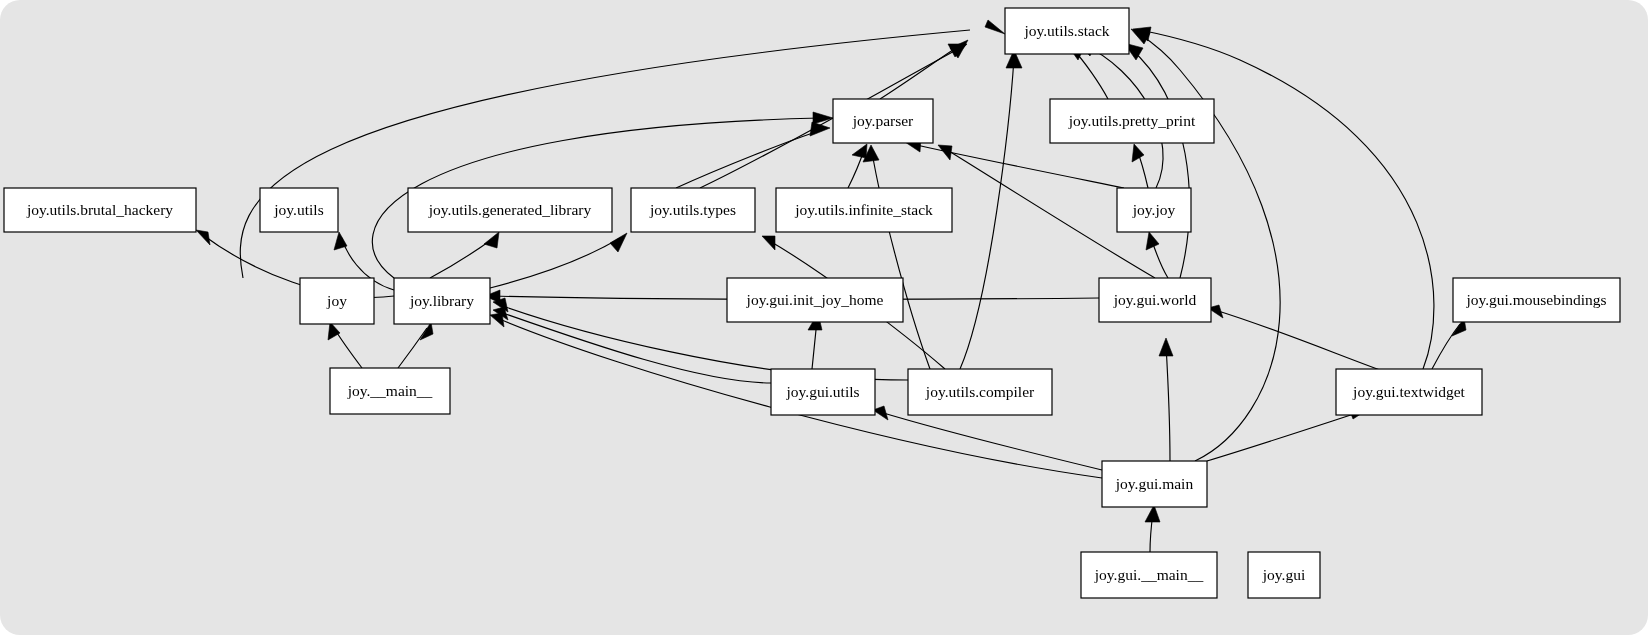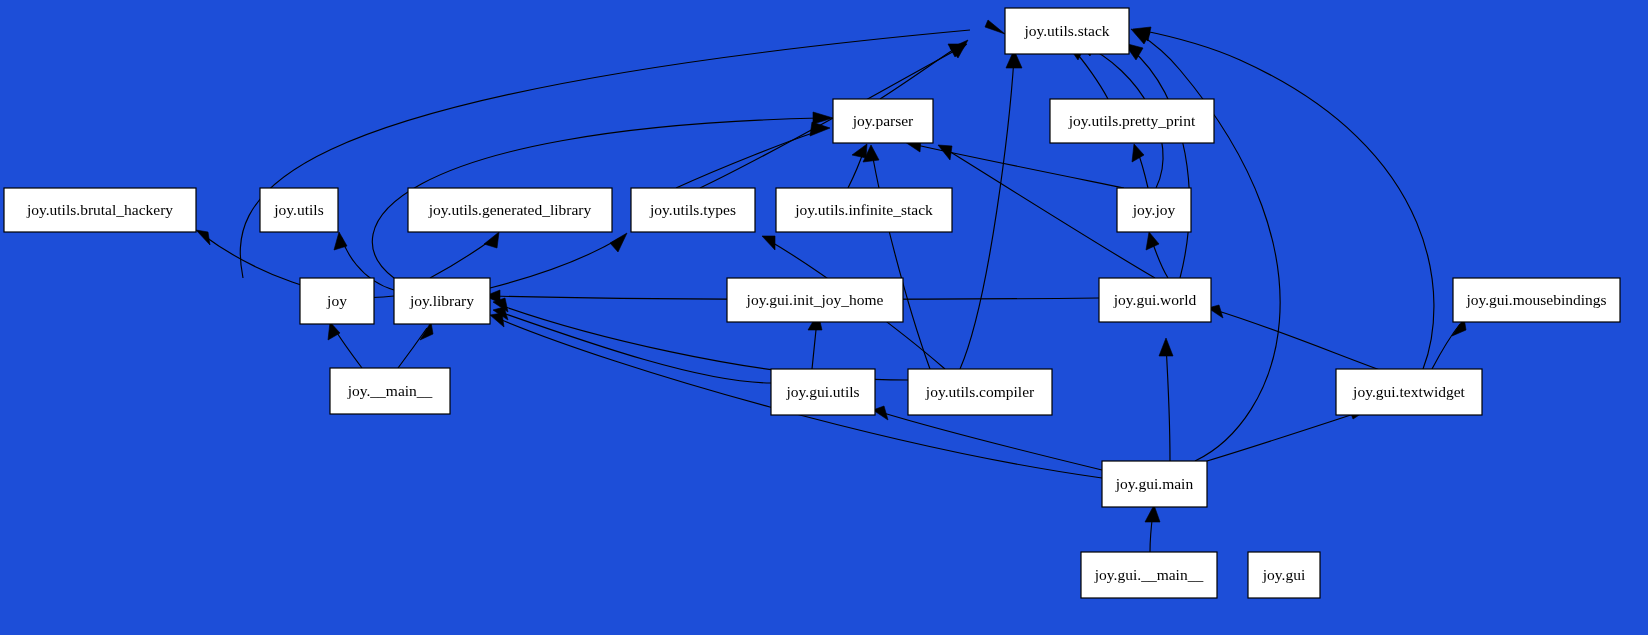--- a/index.html
+++ b/index.html
@@ -4,23 +4,24 @@
 <style>
   html, body {
     margin: 0;
     padding: 0;
     background: #ffffff;
   }
   #graph-root {
     position: relative;
     width: 1648px;
     height: 635px;
-    background: #1d4ed8;
+    background: #e5e5e5;
     font-family: "Liberation Serif", "DejaVu Serif", serif;
     overflow: hidden;
+    border-radius: 20px;
   }
   #graph-svg {
     position: absolute;
     left: 0; top: 0;
     width: 1648px;
     height: 635px;
   }
   .node-rect {
     fill: #ffffff;
     stroke: #000000;

